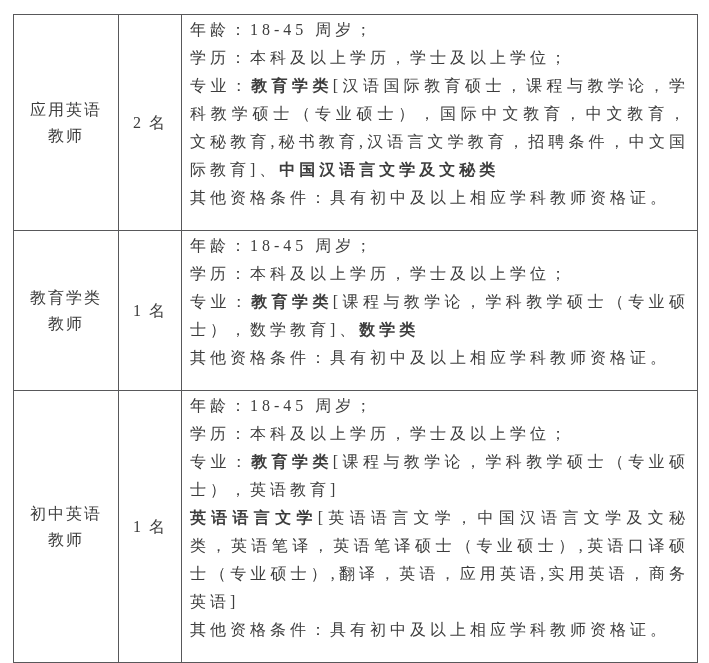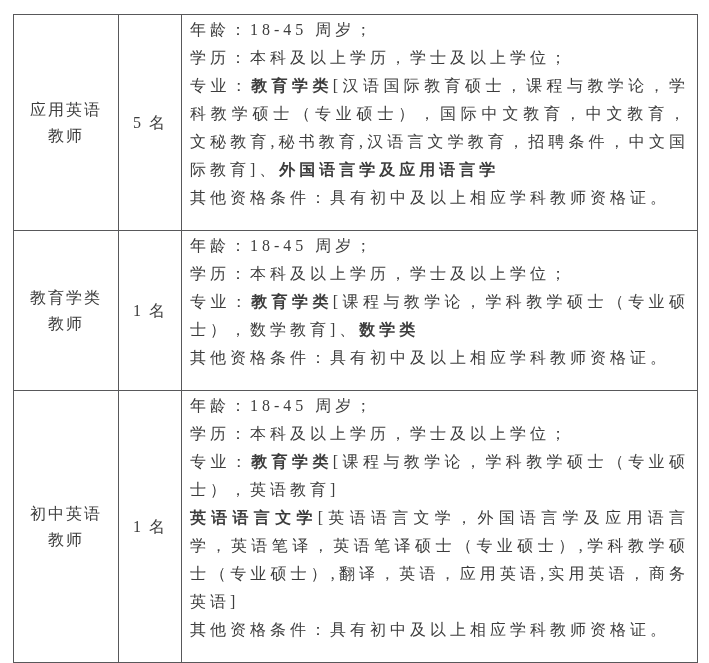--- a/index.html
+++ b/index.html
@@ -60,25 +60,25 @@
 <table class="recruit">
   <colgroup>
     <col class="c-pos">
     <col class="c-cnt">
     <col class="c-cond">
   </colgroup>
   <tbody>
     <tr class="r1">
       <td class="center">应用英语
 教师</td>
-      <td class="center">5 名</td>
+      <td class="center">2 名</td>
       <td class="cond">
           <div class="para"><span>年龄：18-45 周岁；</span></div>
           <div class="para"><span>学历：本科及以上学历，学士及以上学位；</span></div>
-          <div class="para"><span>专业：</span><span class="b">教育学类</span><span>[汉语国际教育硕士，课程与教学论，学科教学硕士（专业硕士），国际中文教育，中文教育，文秘教育,秘书教育,汉语言文学教育，招聘条件，中文国际教育]、</span><span class="b">外国语言学及应用语言学</span></div>
+          <div class="para"><span>专业：</span><span class="b">教育学类</span><span>[汉语国际教育硕士，课程与教学论，学科教学硕士（专业硕士），国际中文教育，中文教育，文秘教育,秘书教育,汉语言文学教育，招聘条件，中文国际教育]、</span><span class="b">中国汉语言文学及文秘类</span></div>
           <div class="para"><span>其他资格条件：具有初中及以上相应学科教师资格证。</span></div>
         </td>
     </tr>
     <tr class="r2">
       <td class="center">教育学类
 教师</td>
       <td class="center">1 名</td>
       <td class="cond">
           <div class="para"><span>年龄：18-45 周岁；</span></div>
           <div class="para"><span>学历：本科及以上学历，学士及以上学位；</span></div>
@@ -87,18 +87,18 @@
         </td>
     </tr>
     <tr class="r3">
       <td class="center">初中英语
 教师</td>
       <td class="center">1 名</td>
       <td class="cond">
           <div class="para"><span>年龄：18-45 周岁；</span></div>
           <div class="para"><span>学历：本科及以上学历，学士及以上学位；</span></div>
           <div class="para"><span>专业：</span><span class="b">教育学类</span><span>[课程与教学论，学科教学硕士（专业硕士），英语教育]</span></div>
-          <div class="para"><span class="b">英语语言文学</span><span>[英语语言文学，外国语言学及应用语言学，英语笔译，英语笔译硕士（专业硕士）,学科教学硕士（专业硕士）,翻译，英语，应用英语,实用英语，商务英语]</span></div>
+          <div class="para"><span class="b">英语语言文学</span><span>[英语语言文学，中国汉语言文学及文秘类，英语笔译，英语笔译硕士（专业硕士）,英语口译硕士（专业硕士）,翻译，英语，应用英语,实用英语，商务英语]</span></div>
           <div class="para"><span>其他资格条件：具有初中及以上相应学科教师资格证。</span></div>
         </td>
     </tr>
   </tbody>
 </table>
 
 </body></html>

